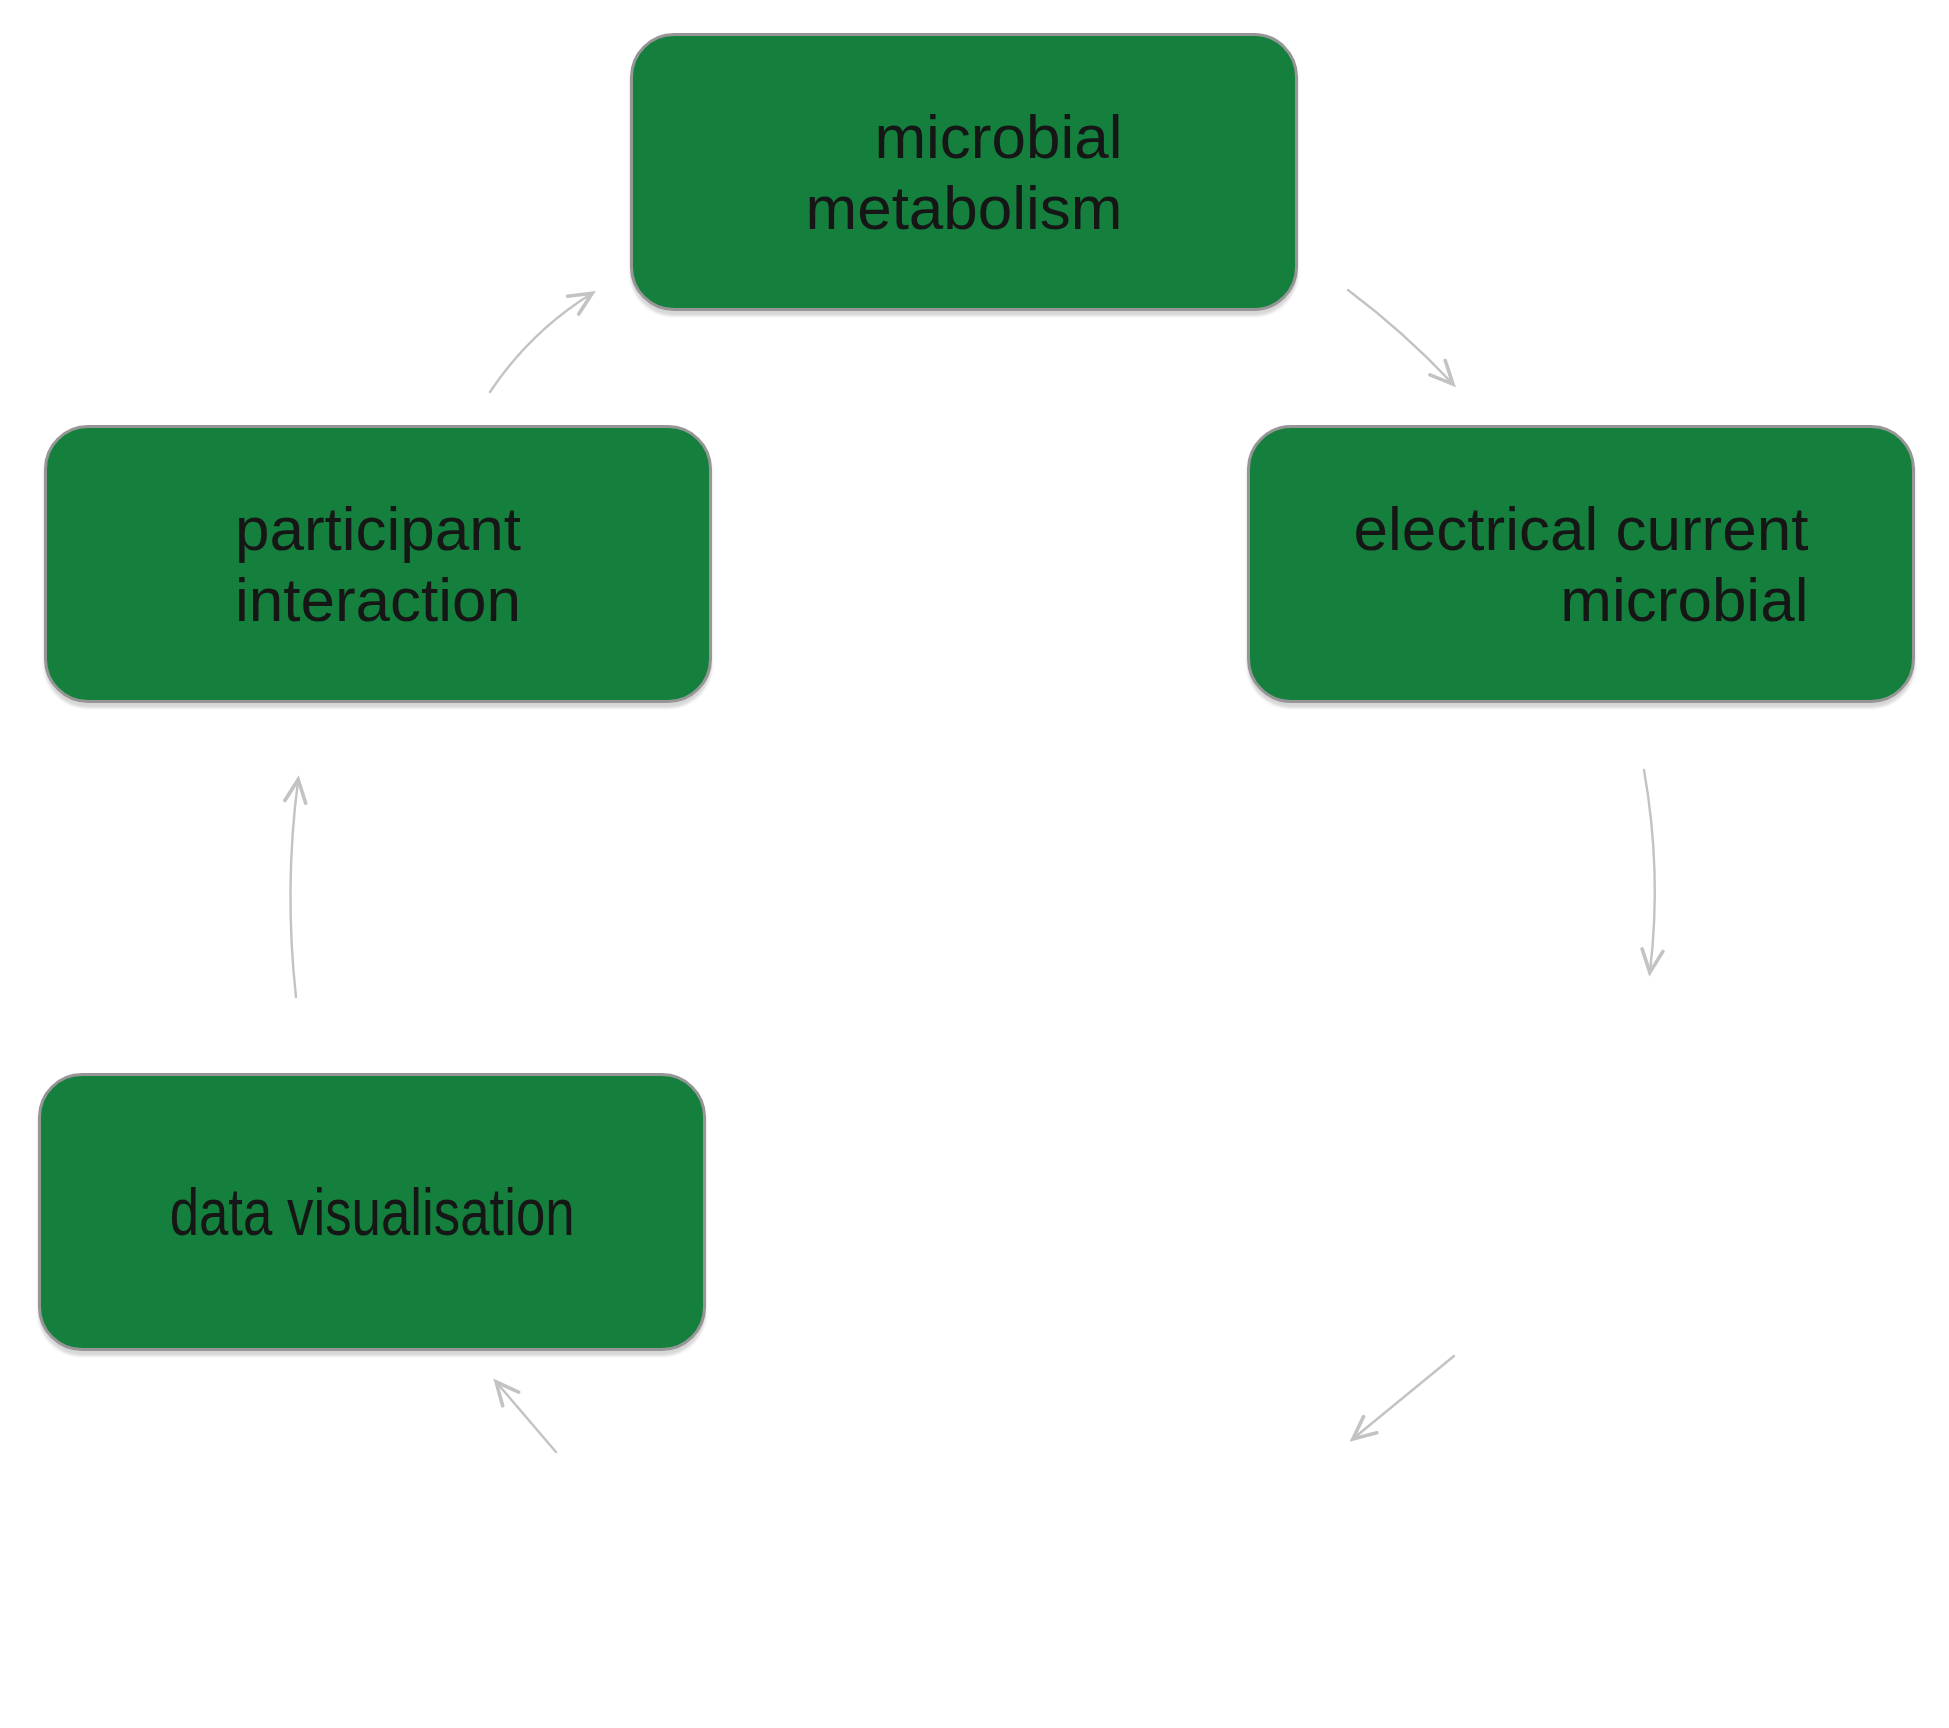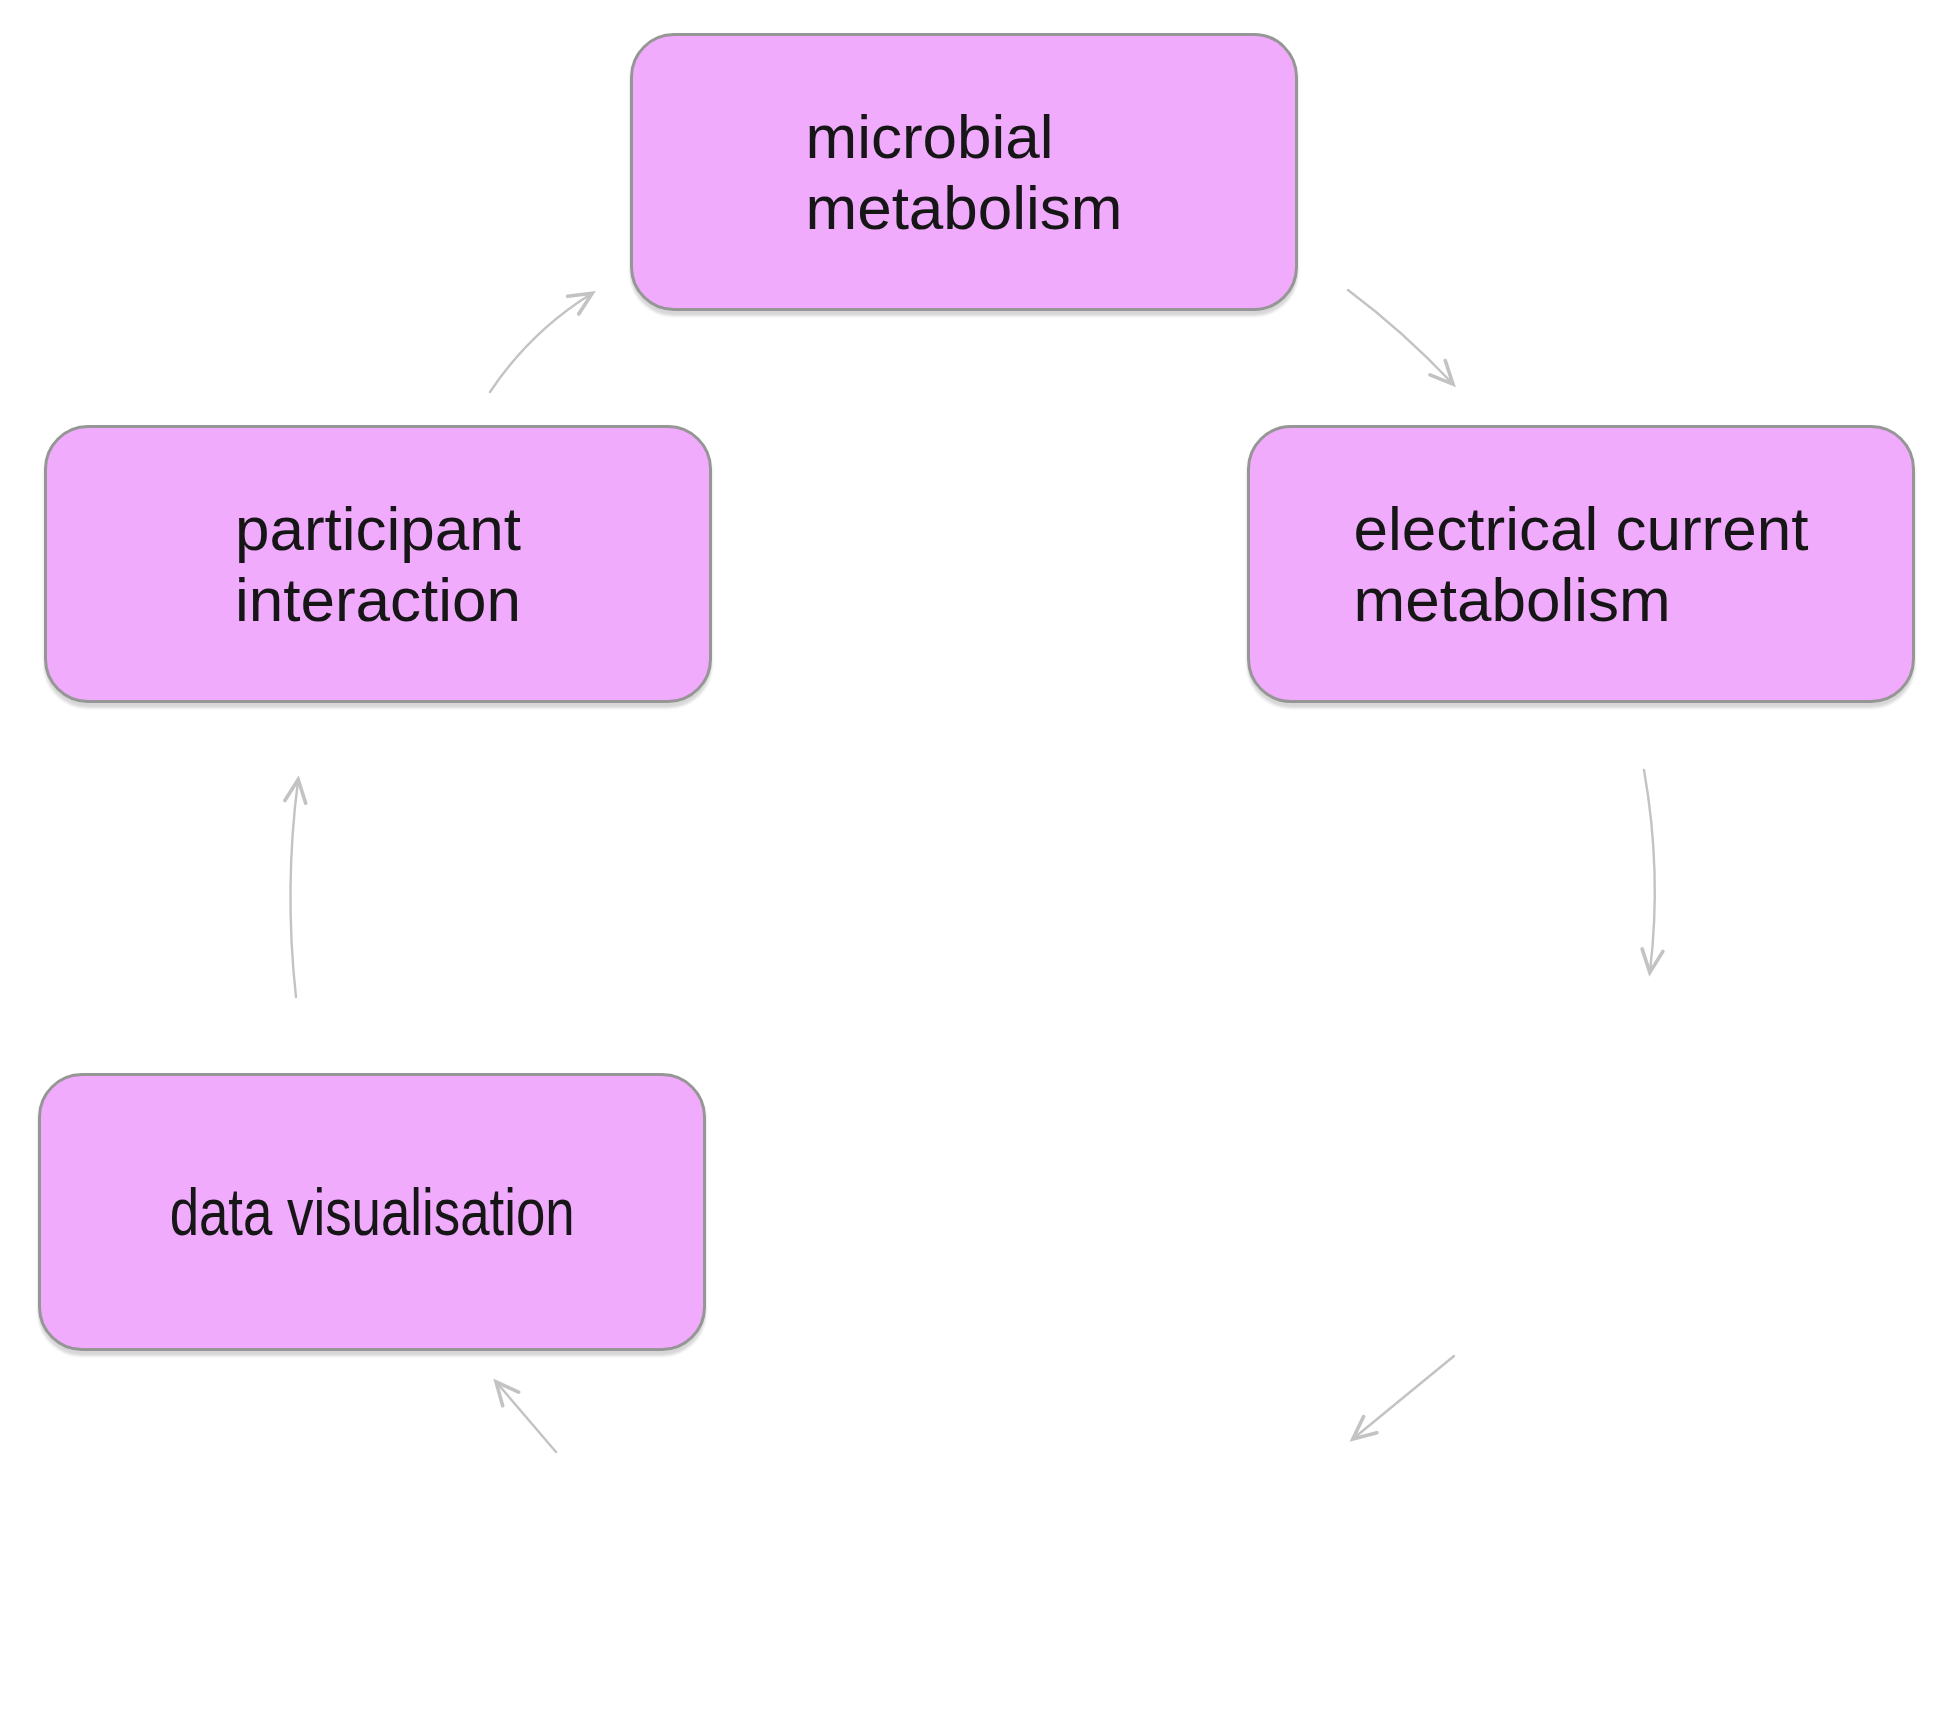--- a/index.html
+++ b/index.html
@@ -28,26 +28,26 @@
     stroke-width: 2.4;
     stroke-linecap: round;
   }
   .node {
     position: absolute;
     width: 668px;
     height: 278px;
     box-sizing: border-box;
     border: 3px solid #969696;
     border-radius: 44px;
-    background: #f0abfc;
+    background: #15803d;
     box-shadow: 0 5px 3px rgba(0,0,0,0.16);
     display: flex;
     align-items: center;
     justify-content: center;
-    text-align: left;
+    text-align: right;
     color: #161616;
   }
   .node .label {
     white-space: pre-line;
     display: block;
   }
   .regular .label {
     font-size: 62px;
     line-height: 1.15;
   }
@@ -87,21 +87,21 @@
     <path d="M 296,997 Q 284,888 298,781" marker-end="url(#vhead)"></path>
   </svg>
 
   <div class="node regular" id="node-microbial-metabolism">
     <span class="label">microbial
 metabolism</span>
   </div>
 
   <div class="node regular" id="node-electrical-current-generation">
     <span class="label">electrical current
-metabolism</span>
+microbial</span>
   </div>
 
 
 
   <div class="node condensed" id="node-data-visualisation">
     <span class="label">data visualisation</span>
   </div>
 
   <div class="node regular" id="node-participant-interaction">
     <span class="label">participant

